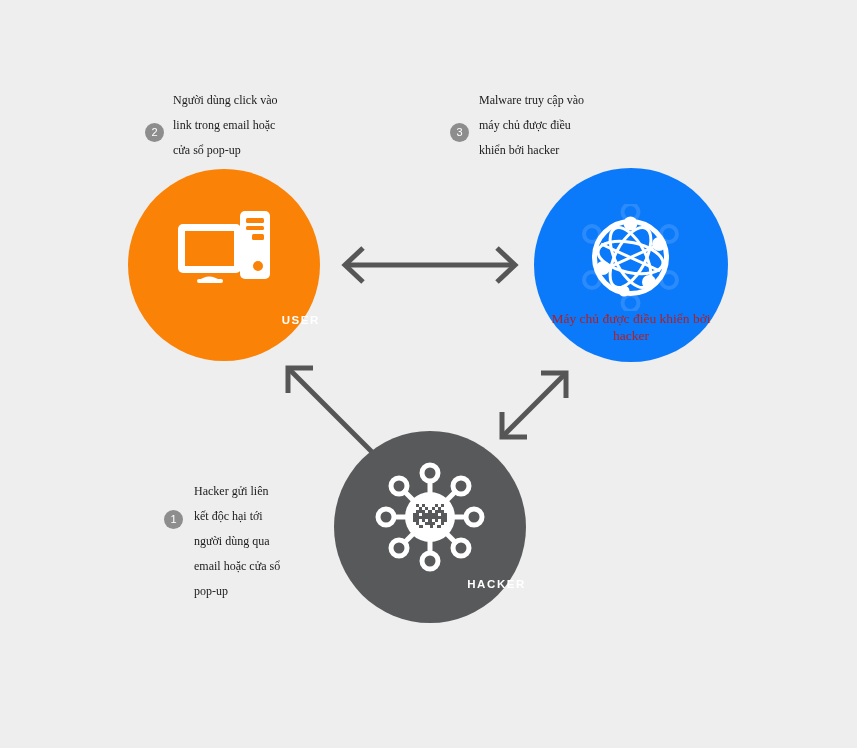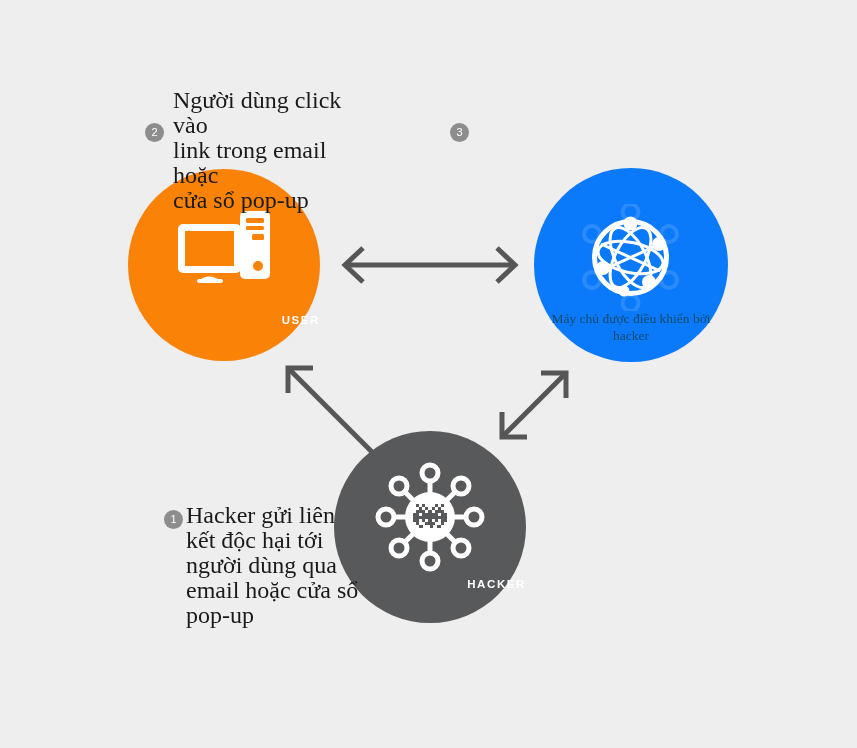--- a/index.html
+++ b/index.html
@@ -53,52 +53,52 @@
     letter-spacing: 1.6px;
   }
   #user-caption  { left: 128px; top: 314px; width: 192px; }
   #hacker-caption{ left: 334px; top: 578px; width: 192px; }
 
   #server-caption {
     position: absolute;
     left: 546px; top: 310px;
     width: 170px;
     text-align: center;
-    color: #0c4a6e;
+    color: #b91c1c;
     font-family: "Liberation Serif", serif;
     font-size: 13.5px;
     line-height: 17px;
   }
 
   
   .step {
     position: absolute;
   }
   .step-text {
     font-family: "Liberation Serif", serif;
-    font-size: 24px;
+    font-size: 12px;
     line-height: 25px;
     color: #1a1a1a;
     white-space: pre-line;
   }
   .badge {
     position: absolute;
     width: 19px;
     height: 19px;
     border-radius: 50%;
     background: #8d8d8d;
     color: #ffffff;
     font-family: "Liberation Sans", sans-serif;
     font-size: 11px;
     font-weight: normal;
     line-height: 19px;
     text-align: center;
   }
 
-  #step1 { left: 186px; top: 479px; width: 180px; margin-top: 24px; }
+  #step1 { left: 194px; top: 479px; width: 180px; }
   #step1-badge { left: 164px; top: 510px; }
 
   #step2 { left: 173px; top: 88px; width: 195px; }
   #step2-badge { left: 145px; top: 123px; }
 
   #step3 { left: 479px; top: 88px; width: 190px; }
   #step3-badge { left: 450px; top: 123px; }
 
   
   #arrows {
@@ -272,14 +272,19 @@
   </div>
 
   <div class="badge" id="step2-badge">2</div>
   <div class="step" id="step2">
     <div class="step-text">Người dùng click vào
 link trong email hoặc
 cửa sổ pop-up</div>
   </div>
 
   <div class="badge" id="step3-badge">3</div>
+  <div class="step" id="step3">
+    <div class="step-text">Malware truy cập vào
+máy chủ được điều
+khiển bởi hacker</div>
+  </div>
 
 </div>
 
 </body></html>

